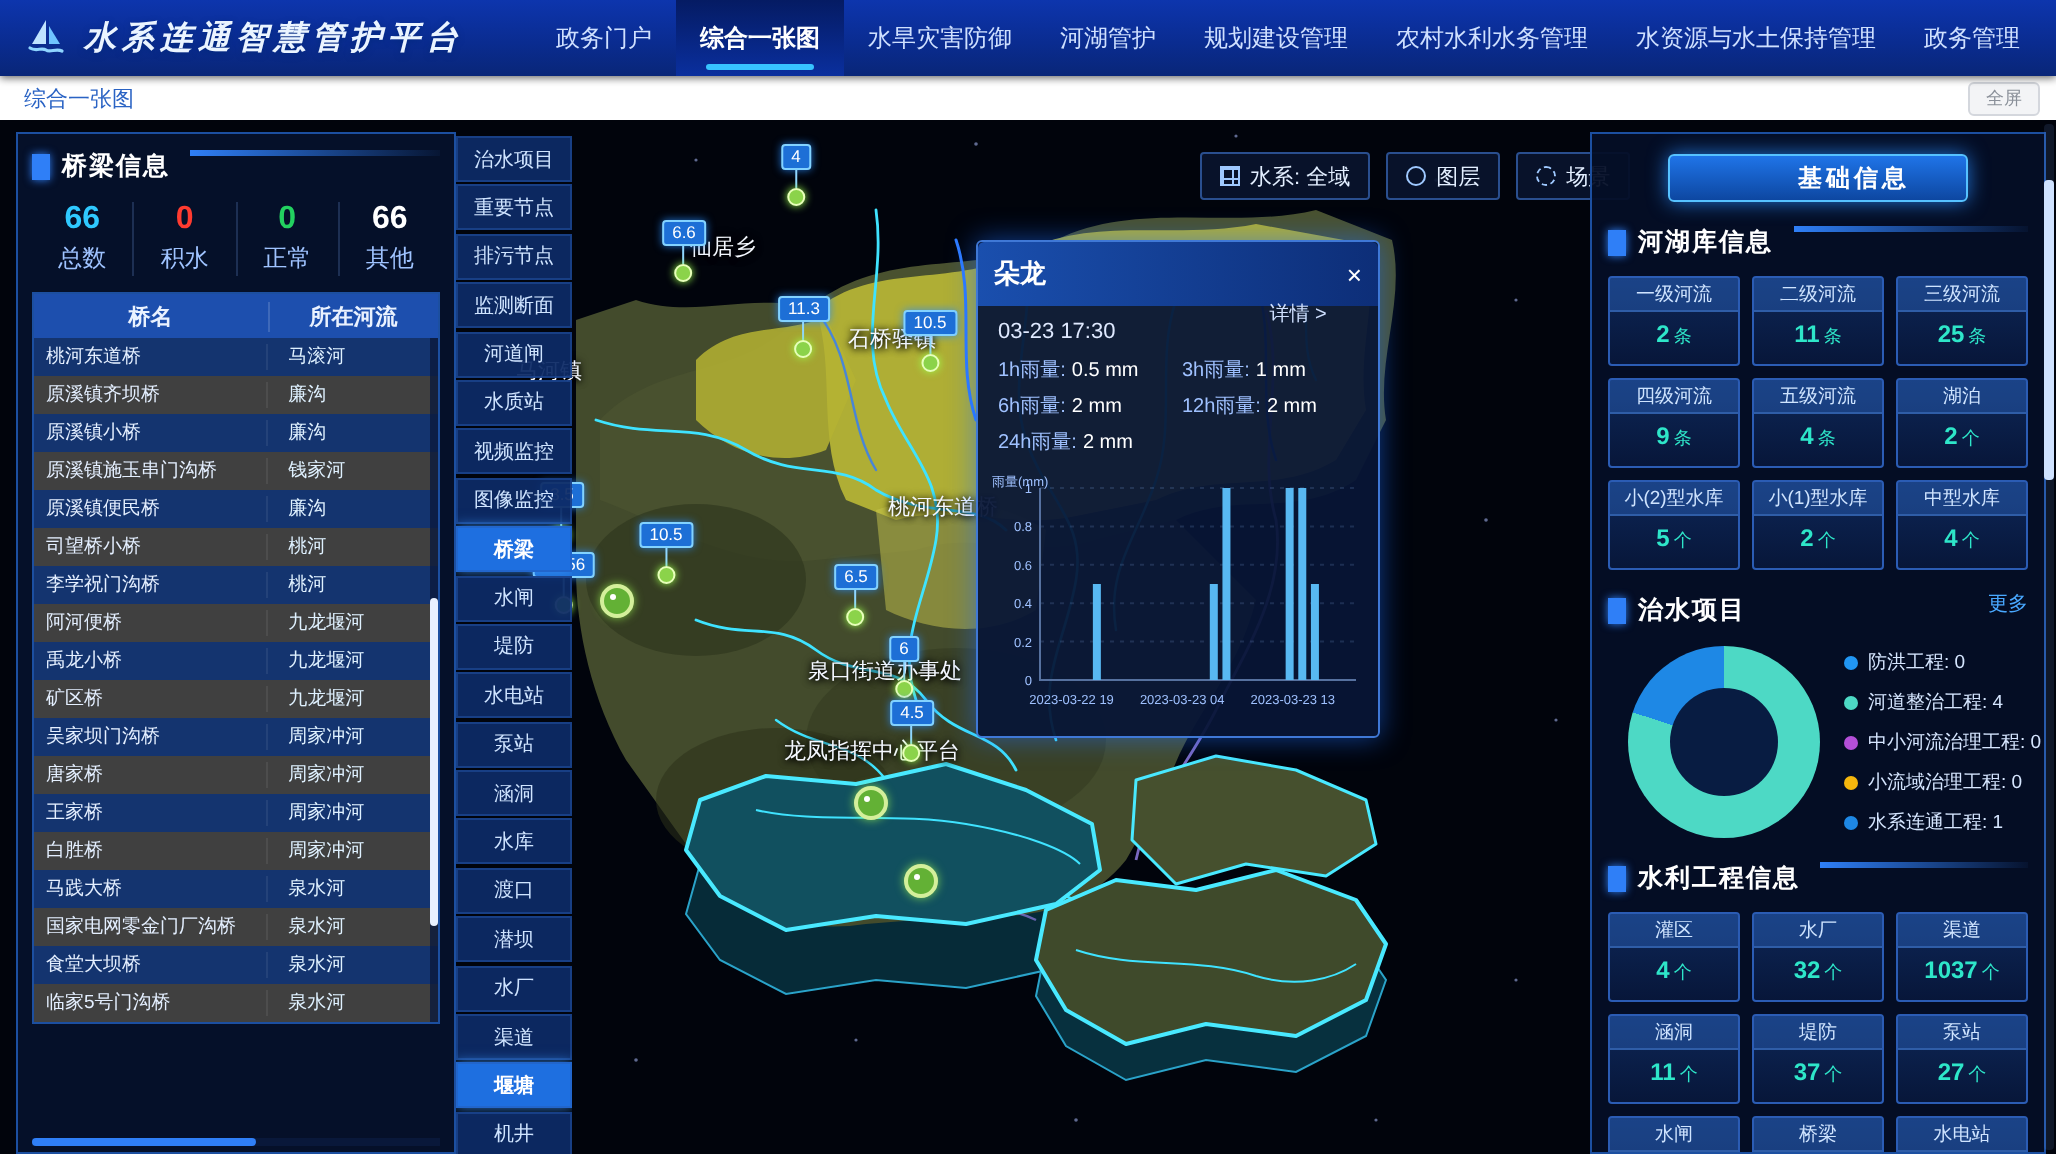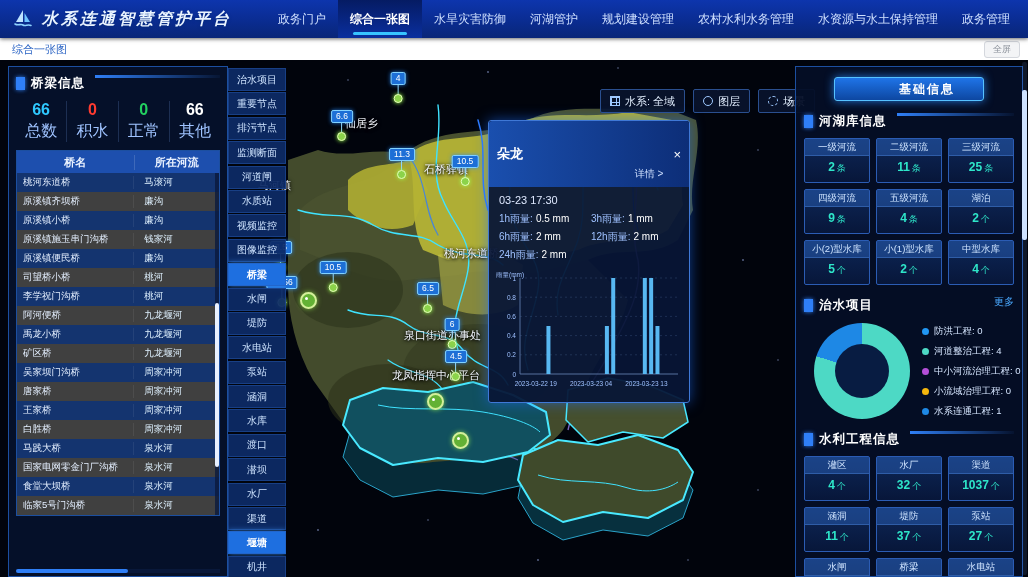--- a/index.html
+++ b/index.html
@@ -25,51 +25,51 @@
   .map-svg{position:absolute;left:288px;top:60px;z-index:1;}
   .town-label{position:absolute;z-index:6;font-size:11px;color:#f4f8ff;text-shadow:0 1px 3px #000,0 0 4px #000;white-space:nowrap;}
   .pin{position:absolute;z-index:6;display:flex;flex-direction:column;align-items:center;transform:translateX(-50%);}
   .pin-badge{background:#1d6fd6;border:1px solid #82d2ff;border-radius:2px;color:#fff;font-size:8.5px;line-height:11px;
        padding:0 4px;white-space:nowrap;box-shadow:0 0 4px rgba(40,140,255,.8);}
   .pin-stem{width:1px;height:9px;background:#8fd6ff;}
   .pin-dot{width:7px;height:7px;border-radius:50%;background:#8bd34a;border:1px solid #e7ffba;box-shadow:0 0 4px #9dff4d;}
   .station{position:absolute;z-index:6;width:13px;height:13px;border-radius:50%;background:#63b135;border:2px solid #d4ef9b;
        box-shadow:0 0 5px rgba(160,255,80,.7);}
   .station::after{content:"";position:absolute;left:3px;top:3px;width:3px;height:3px;background:#fff;border-radius:50%;}
-  .map-controls{position:absolute;left:600px;top:89px;z-index:7;display:flex;gap:8px;justify-content:flex-end;}
+  .map-controls{position:absolute;left:600px;top:76px;z-index:7;display:flex;gap:8px;justify-content:flex-end;}
   .ctl{height:22px;display:flex;align-items:center;padding:0 9px;background:rgba(9,20,46,.92);border:1px solid #2a4f8f;
        border-radius:2px;font-size:11px;color:#e3efff;cursor:pointer;white-space:nowrap;}
   .ic{width:10px;height:10px;display:inline-block;margin-right:5px;box-sizing:border-box;}
   .ic-grid{border:1px solid #9fc9ff;background-image:linear-gradient(#9fc9ff 1px,transparent 1px),linear-gradient(90deg,#9fc9ff 1px,transparent 1px);background-size:5px 5px;}
   .ic-round{border:1.5px solid #9fc9ff;border-radius:50%;}
   .ic-scene{border:1.5px dashed #9fc9ff;border-radius:50%;}
   
   .popup{position:absolute;left:488px;top:120px;width:200px;z-index:20;background:rgba(7,21,54,.94);
        border:1px solid #3f78d6;box-shadow:0 0 14px rgba(30,110,255,.55);border-radius:3px;}
-  .popup-head{height:42px;background:linear-gradient(90deg,#1a4fae,#0d2e78);display:flex;align-items:center;padding:12px 8px;border-radius:3px 3px 0 0;}
+  .popup-head{height:32px;background:linear-gradient(90deg,#1a4fae,#0d2e78);display:flex;align-items:center;padding:0 8px;border-radius:3px 3px 0 0;}
   .popup-title{font-size:13px;font-weight:bold;color:#fff;}
   .popup-detail{margin-left:auto;font-size:10px;color:#cfe0ff;cursor:pointer;margin-top:40px;}
   .popup-close{margin-left:10px;font-size:13px;color:#fff;cursor:pointer;line-height:1;}
   .popup-time{padding:7px 10px 2px;font-size:11px;color:#dfe9ff;}
   .metrics{display:grid;grid-template-columns:1fr 1fr;gap:4px 4px;padding:4px 10px 6px;}
   .metric{font-size:10px;color:#9fc1ff;white-space:nowrap;}
   .metric b{color:#fff;font-weight:normal;margin-left:3px;}
   .popup-chart{display:block;margin:0 5px 6px;}
   
   .lpanel{position:absolute;left:8px;top:66px;width:220px;height:511px;z-index:10;background:rgba(5,17,44,.92);
        border:1px solid #1c4fa0;box-sizing:border-box;padding:6px 7px;overflow:hidden;}
   .sec-head{display:flex;align-items:center;position:relative;height:20px;}
   .sec-sq{width:9px;height:13px;background:#2f7ff7;margin-right:6px;box-shadow:0 0 4px #2f7ff7;}
   .sec-title{font-size:12.5px;font-weight:bold;color:#fff;letter-spacing:1px;white-space:nowrap;}
   .sec-line{flex:1;height:3px;margin-left:10px;background:linear-gradient(90deg,#2f7ff7,rgba(47,127,247,.05));align-self:flex-start;margin-top:2px;}
   .stats{display:flex;margin:8px 0 8px;}
   .stat{flex:1;text-align:center;border-right:1px solid rgba(120,160,230,.22);}
   .stat:last-child{border-right:none;}
   .stat-v{font-size:16px;font-weight:bold;line-height:18px;}
-  .stat-l{font-size:16px;color:#9fc3ff;margin-top:2px;}
+  .stat-l{font-size:12px;color:#9fc3ff;margin-top:2px;}
   .search-row{display:flex;margin-bottom:6px;}
   .search-input{flex:1;height:22px;box-sizing:border-box;background:#0a1f4d;border:1px solid #2c5cb0;border-right:none;
        color:#cfe4ff;font-size:10.5px;padding:0 6px;outline:none;font-family:inherit;}
   .search-input::placeholder{color:#6f8fc9;}
   .search-btn{width:26px;height:22px;background:#123a8a;border:1px solid #2c5cb0;display:flex;align-items:center;justify-content:center;cursor:pointer;}
   .mag{position:relative;width:9px;height:9px;}
   .mag::before{content:"";position:absolute;left:0;top:0;width:6px;height:6px;border:1.4px solid #cfe6ff;border-radius:50%;}
   .mag::after{content:"";position:absolute;left:6px;top:6px;width:3px;height:1.4px;background:#cfe6ff;transform:rotate(45deg);}
   .btable{position:relative;border:1px solid #1c4fa0;}
   .thead{display:flex;height:22px;background:#1d4fae;align-items:center;}

